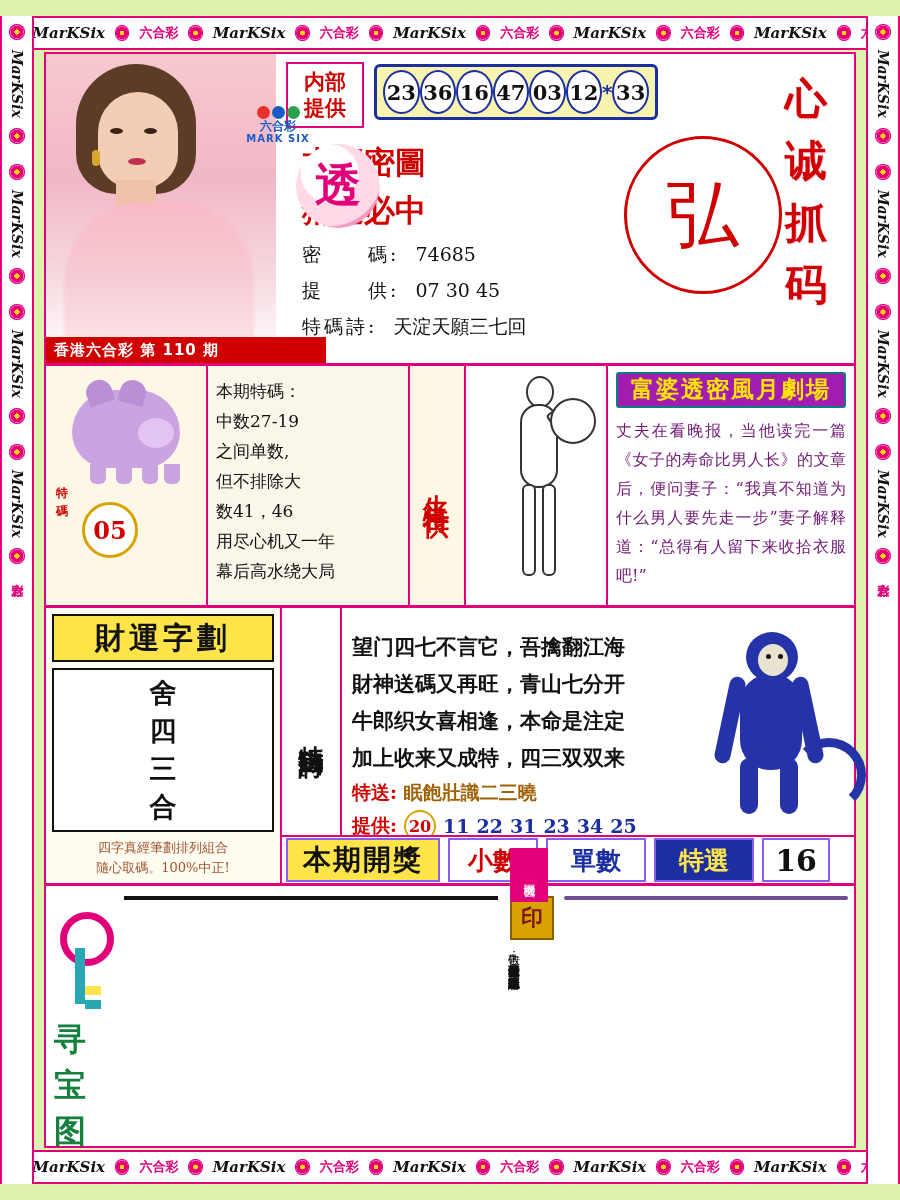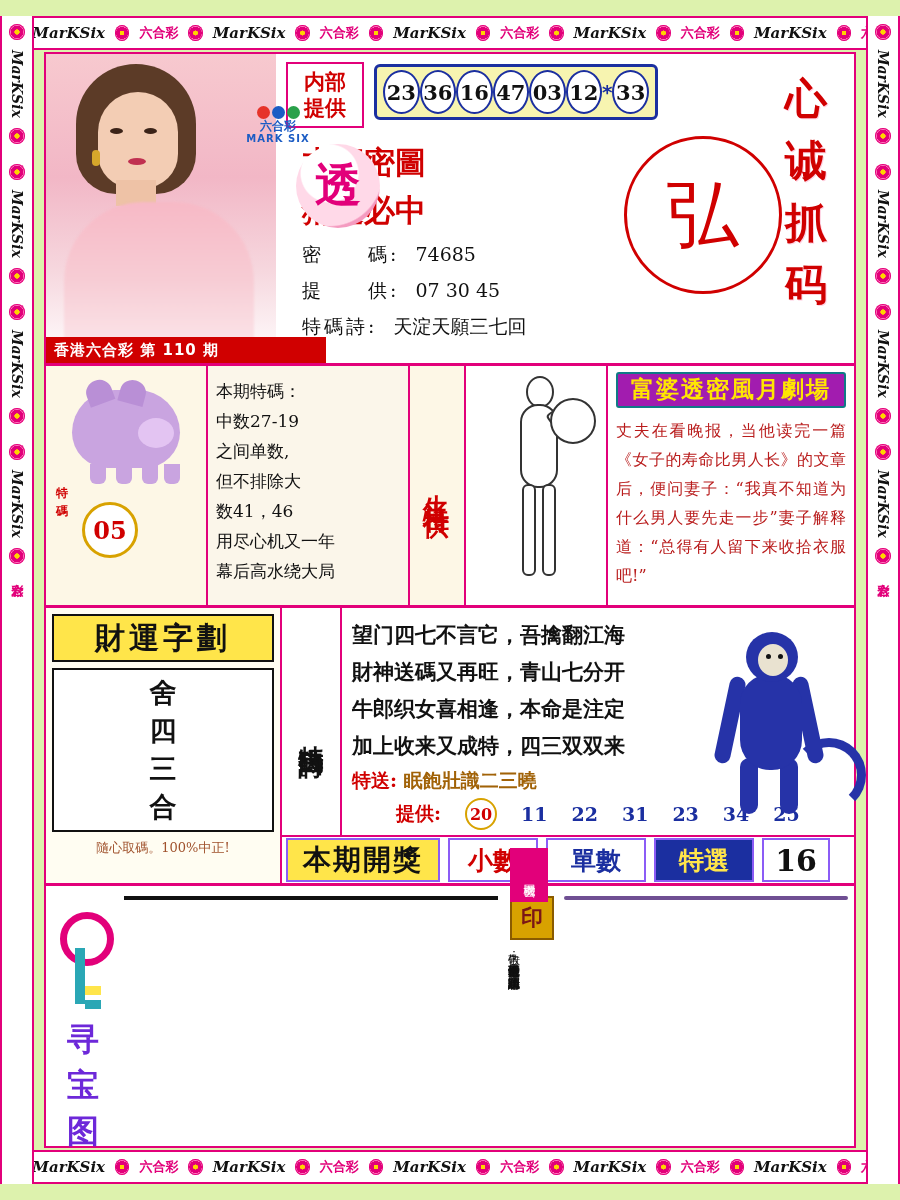--- a/index.html
+++ b/index.html
@@ -197,21 +197,21 @@
   .lady .legr{position:absolute;left:46px;top:108px;width:10px;height:88px;border:2px solid #333;background:#fff;border-radius:6px;}
   .lady .ball{position:absolute;left:54px;top:22px;width:42px;height:42px;border-radius:50%;border:2px solid #333;background:#fff;}
   .lady .arm{position:absolute;left:50px;top:30px;width:26px;height:8px;border:2px solid #333;background:#fff;transform:rotate(-35deg);border-radius:4px;}
   .storybox{flex:1;padding:6px 8px;box-sizing:border-box;background:#fff;}
   .storytitle{
     height:32px;background:#a21caf;border:2px solid #0f7a86;border-radius:3px;
     color:#ffe600;font-size:23px;font-weight:bold;text-align:center;line-height:30px;
     font-family:"DejaVu Serif","Liberation Serif",serif;letter-spacing:2px;
   }
   .storytext{
-    margin-top:8px;font-size:16px;line-height:29px;color:#b91c1c;
+    margin-top:8px;font-size:16px;line-height:29px;color:#701a75;
     font-family:"DejaVu Serif","Liberation Serif",serif;text-align:justify;
   }
 
   
   .s3{height:278px;display:flex;background:#fff;position:relative;}
   .caiyun{width:236px;border-right:2px solid #e2007a;padding:6px;box-sizing:border-box;background:#fffdf2;}
   .caiyun .title{
     height:44px;background:#ffe54a;border:2px solid #111;
     display:flex;align-items:center;justify-content:center;
     font-size:30px;font-weight:bold;color:#111;letter-spacing:4px;
@@ -225,28 +225,28 @@
   }
   .caiyun .note{
     margin-top:6px;font-size:13px;line-height:20px;color:#a0522d;text-align:center;
     font-family:"DejaVu Serif","Liberation Serif",serif;
   }
   .shiBox{width:58px;border-right:2px solid #e2007a;display:flex;align-items:center;justify-content:center;background:#fff;}
   .shiBox span{
     writing-mode:vertical-rl;font-size:25px;font-weight:bold;color:#111;letter-spacing:3px;
     font-family:"DejaVu Serif","Liberation Serif",serif;
   }
-  .poemwrap{flex:1;position:relative;padding:8px 10px;box-sizing:border-box;}
+  .poemwrap{flex:1;position:relative;padding:20px 10px;box-sizing:border-box;}
   .poem{
     font-size:21px;line-height:37px;color:#111;font-weight:bold;
     font-family:"DejaVu Serif","Liberation Serif",serif;
   }
   .tesong{margin-top:4px;font-size:19px;color:#d00000;font-weight:bold;font-family:"DejaVu Serif","Liberation Serif",serif;}
   .tesong .blue{color:#a16207;}
-  .tigong{margin-top:4px;font-size:19px;color:#d00000;font-weight:bold;display:flex;align-items:center;gap:24px;font-family:"DejaVu Serif","Liberation Serif",serif;margin-left:44px;}
+  .tigong{margin-top:4px;font-size:19px;color:#d00000;font-weight:bold;display:flex;align-items:center;gap:7px;font-family:"DejaVu Serif","Liberation Serif",serif;}
   .tigong .circnum{
     width:28px;height:28px;border-radius:50%;border:2px solid #d8a200;background:#fff;
     display:flex;align-items:center;justify-content:center;font-size:16px;color:#d00000;
   }
   .tigong .n{color:#1b2fa0;}
   .monkey{
     position:absolute;right:6px;top:10px;width:160px;height:210px;
   }
   .monkey .mbody{position:absolute;left:52px;top:56px;width:62px;height:96px;background:#2633a8;border-radius:30px;}
   .monkey .mhead{position:absolute;left:58px;top:14px;width:52px;height:50px;background:#2633a8;border-radius:50%;}
@@ -278,22 +278,22 @@
   .s4{height:auto;flex:1;display:flex;background:#fff;border-bottom:none;}
   .keybox{width:74px;position:relative;background:#fff;}
   .key{
     position:absolute;left:14px;top:26px;width:46px;height:90px;
   }
   .key .ring{width:40px;height:40px;border:7px solid #e2007a;border-radius:50%;}
   .key .stem{position:absolute;left:15px;top:36px;width:10px;height:56px;background:#2aa7b5;}
   .key .tooth{position:absolute;left:25px;top:74px;width:16px;height:9px;background:#ffe54a;}
   .key .tooth2{position:absolute;left:25px;top:88px;width:16px;height:9px;background:#2aa7b5;}
   .xunbao{
-    position:absolute;left:8px;top:130px;width:58px;text-align:center;
-    font-size:32px;font-weight:bold;color:#6d28d9;line-height:46px;
+    position:absolute;left:8px;top:130px;width:58px;
+    font-size:32px;font-weight:bold;color:#15803d;line-height:46px;
     font-family:"DejaVu Serif","Liberation Serif",serif;
   }
   .pic{
     width:370px;margin:10px 4px;border:2px solid #111;background:#eef7f2;position:relative;overflow:hidden;
   }
   .pic .sky{position:absolute;inset:0;background:linear-gradient(180deg,#ffffff 0%,#f3fbf4 55%,#e8f6e8 100%);}
   .pic .ground{position:absolute;left:0;right:0;bottom:0;height:96px;background:#d8edd4;border-top:2px solid #9fc79b;}
 
   .warnbox{width:56px;position:relative;background:#fff;}
   .warnbox .icon{
@@ -548,20 +548,21 @@
 
       <div class="caiyun">
         <div class="title">財運字劃</div>
         <div class="box4">
           <span>舍</span>
           <span>四</span>
           <span>三</span>
           <span>合</span>
         </div>
         <div class="note">
+          <div>四字真經筆劃排列組合</div>
           <div>隨心取碼。100%中正!</div>
         </div>
       </div>
 
       <div class="shiBox">
         <span>特碼詩曰：</span>
       </div>
 
       <div class="poemwrap">
         <div class="poem">

